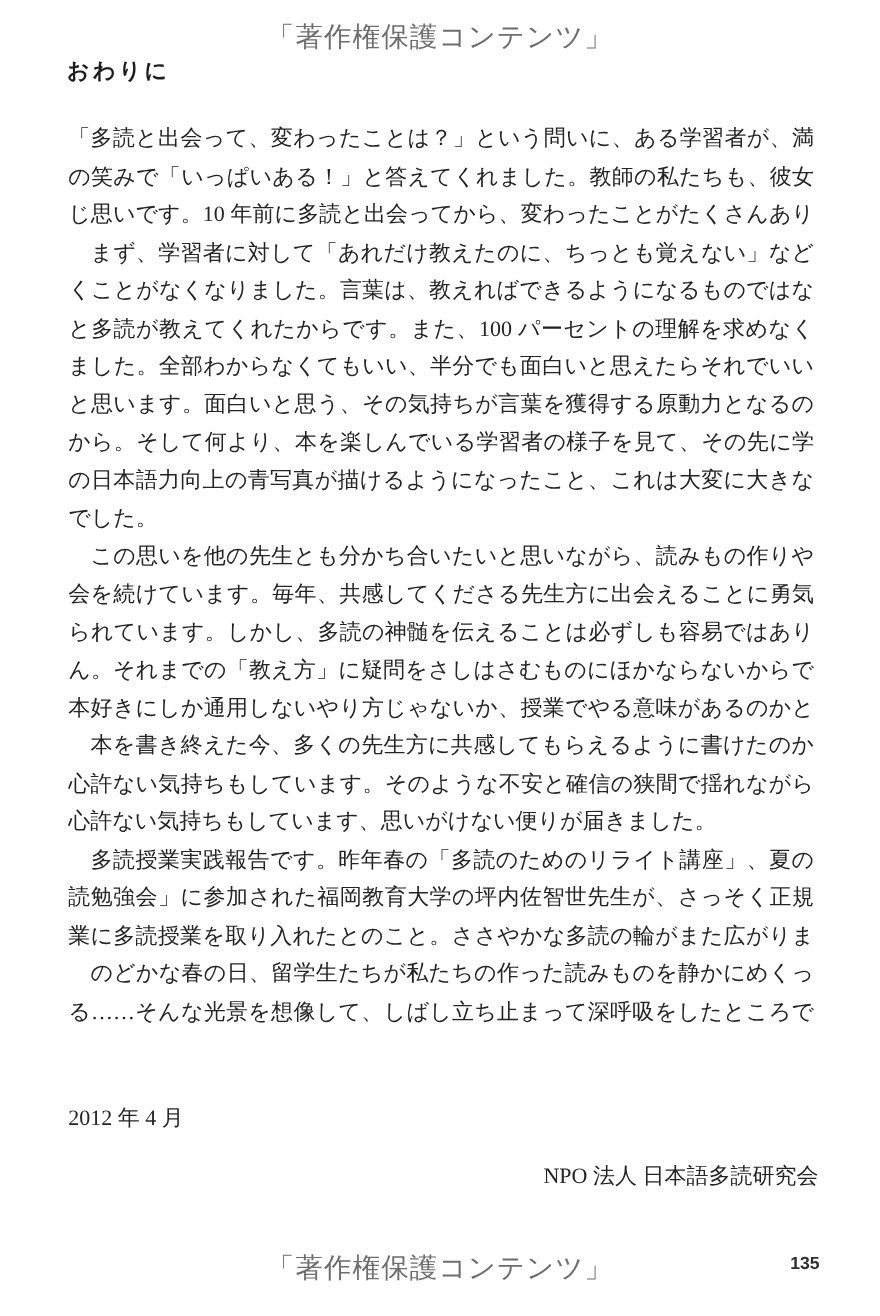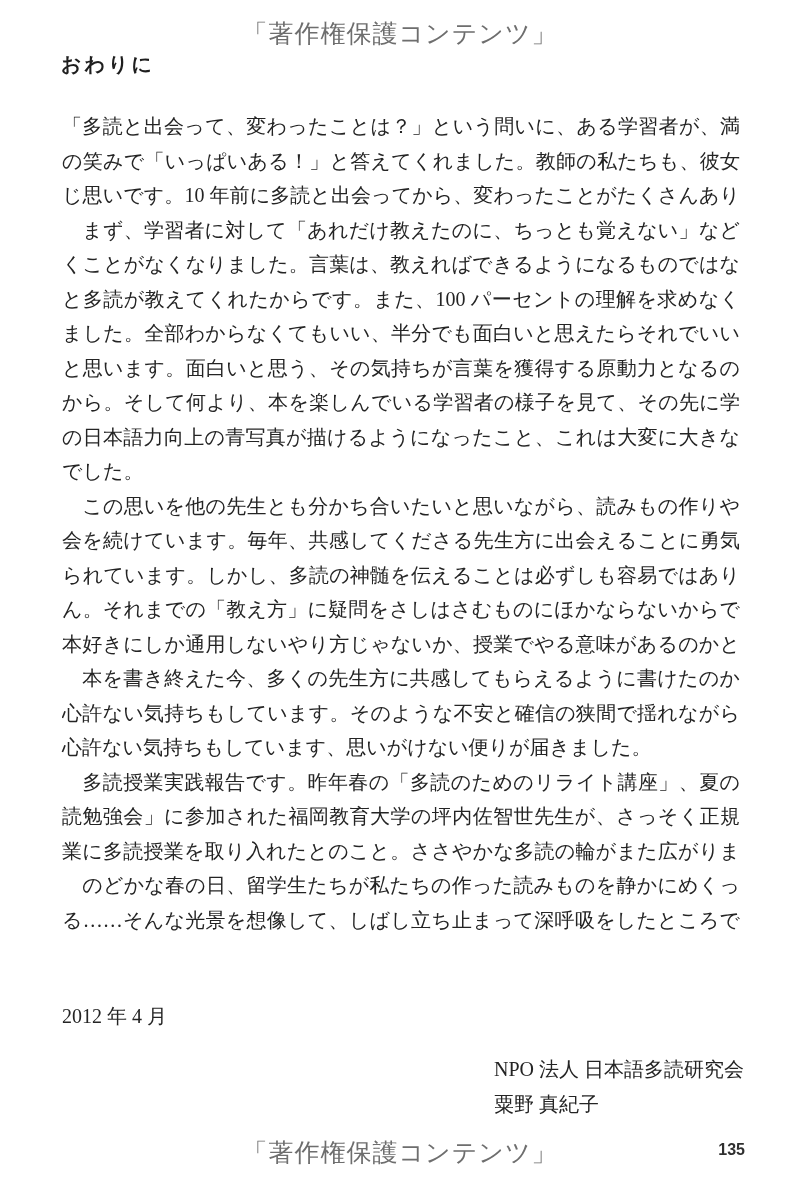--- a/index.html
+++ b/index.html
@@ -120,20 +120,19 @@
     <div class="line fill">読勉強会」に参加された福岡教育大学の坪内佐智世先生が、さっそく正規の授</div>
     <div class="line fill">業に多読授業を取り入れたとのこと。ささやかな多読の輪がまた広がりました。</div>
     <div class="line fill">　のどかな春の日、留学生たちが私たちの作った読みものを静かにめくってい</div>
     <div class="line fill">る……そんな光景を想像して、しばし立ち止まって深呼吸をしたところです。</div>
   </div>
 
   <div class="date-line">2012 年 4 月</div>
 
   <div class="signature-block">
     <div>NPO 法人 日本語多読研究会</div>
-    <div>粟野 真紀子</div>
   </div>
 
   <div class="copyright-banner copyright-bottom">「著作権保護コンテンツ」</div>
 
   <div class="page-number">135</div>
 
 </div>
 
 </body></html>

